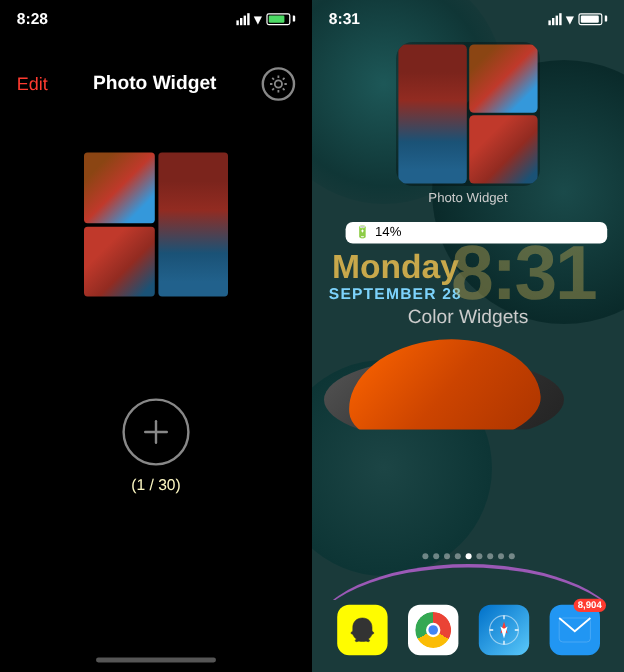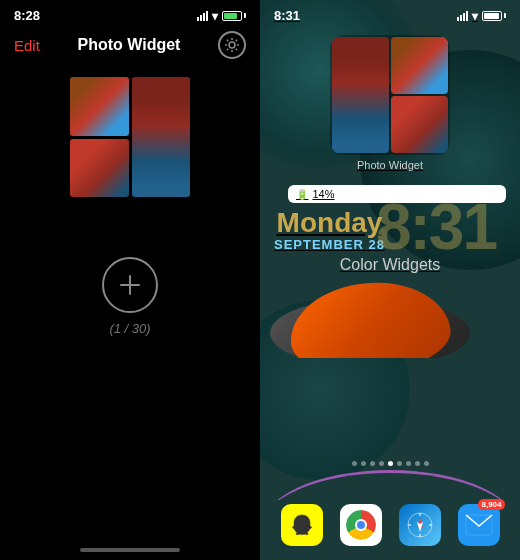--- a/index.html
+++ b/index.html
@@ -13,20 +13,21 @@
 
     
     .left-panel {
       width: 260px;
       height: 560px;
       background: #000;
       display: flex;
       flex-direction: column;
       align-items: center;
       position: relative;
+      gap: 25px;
     }
 
     .left-status-bar {
       width: 100%;
       display: flex;
       justify-content: space-between;
       align-items: center;
       padding: 8px 14px 4px;
       color: #fff;
       font-size: 13px;
@@ -117,23 +118,22 @@
       border: 2px solid #888;
       display: flex;
       align-items: center;
       justify-content: center;
       color: #888;
       font-size: 28px;
       font-weight: 300;
     }
 
     .add-label {
-      color: #737373;
+      color: #fef9c3;
       font-size: 13px;
-      font-style: italic;
     }
 
     .left-bottom-bar {
       position: absolute;
       bottom: 8px;
       left: 50%;
       transform: translateX(-50%);
       width: 100px;
       height: 4px;
       background: #555;
@@ -142,21 +142,20 @@
 
     
     .right-panel {
       width: 260px;
       height: 560px;
       background: #1a3a3a;
       display: flex;
       flex-direction: column;
       position: relative;
       overflow: hidden;
-      text-decoration: underline;
     }
 
     
     .bg-curve-1 {
       position: absolute;
       top: -30px;
       left: -40px;
       width: 200px;
       height: 200px;
       border-radius: 50%;

